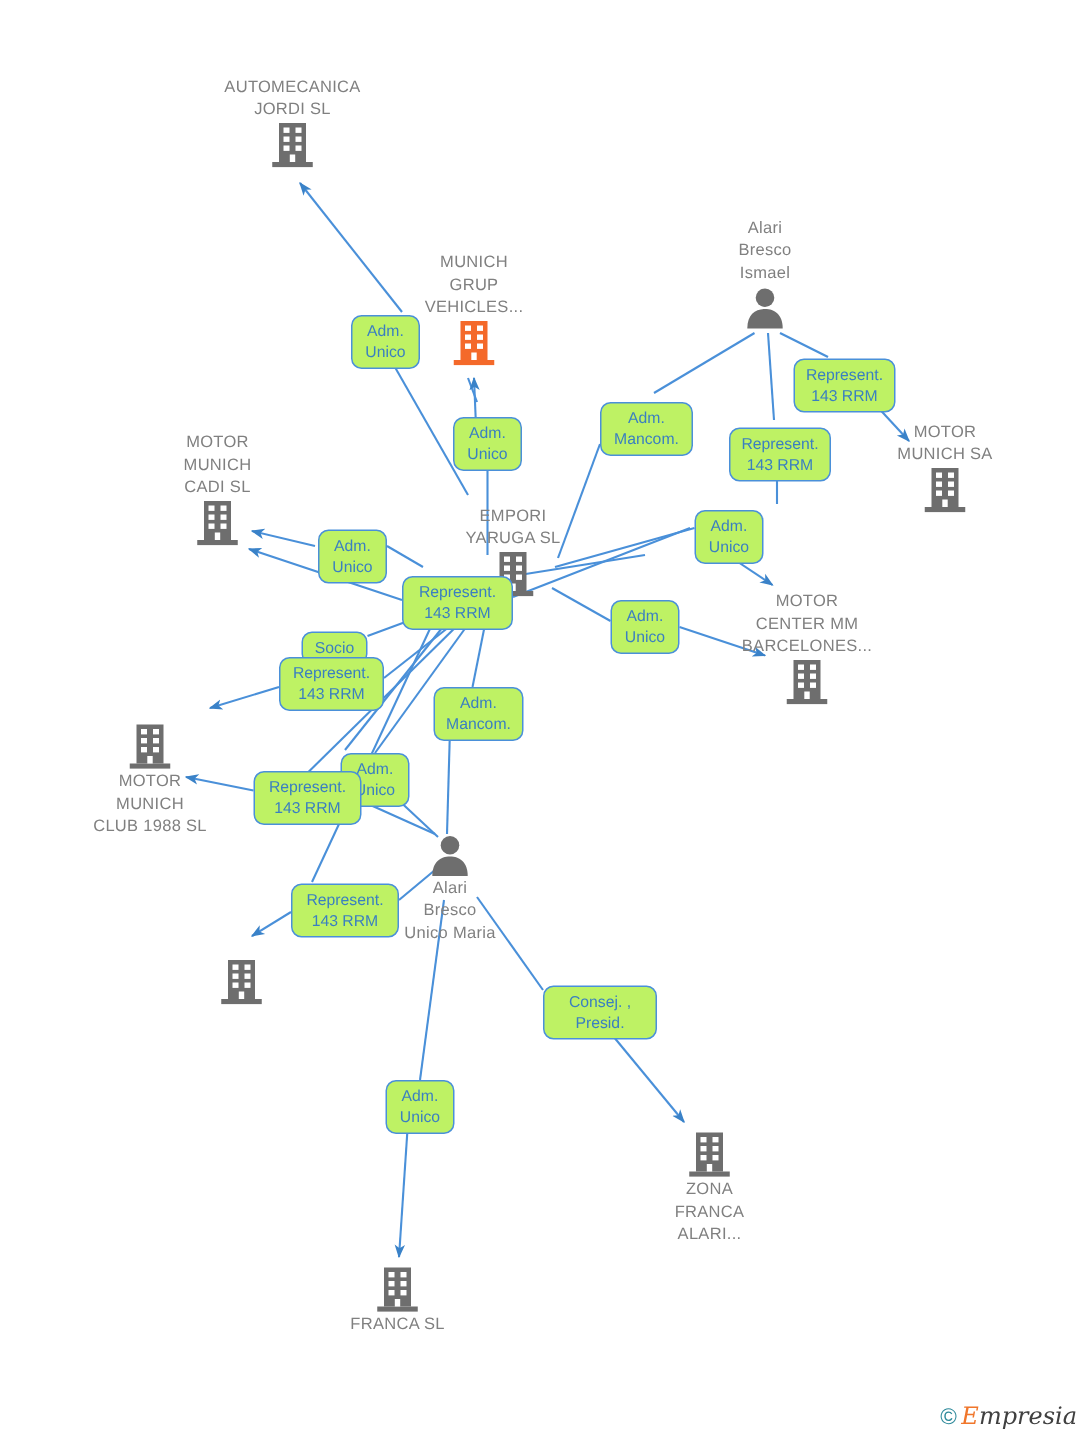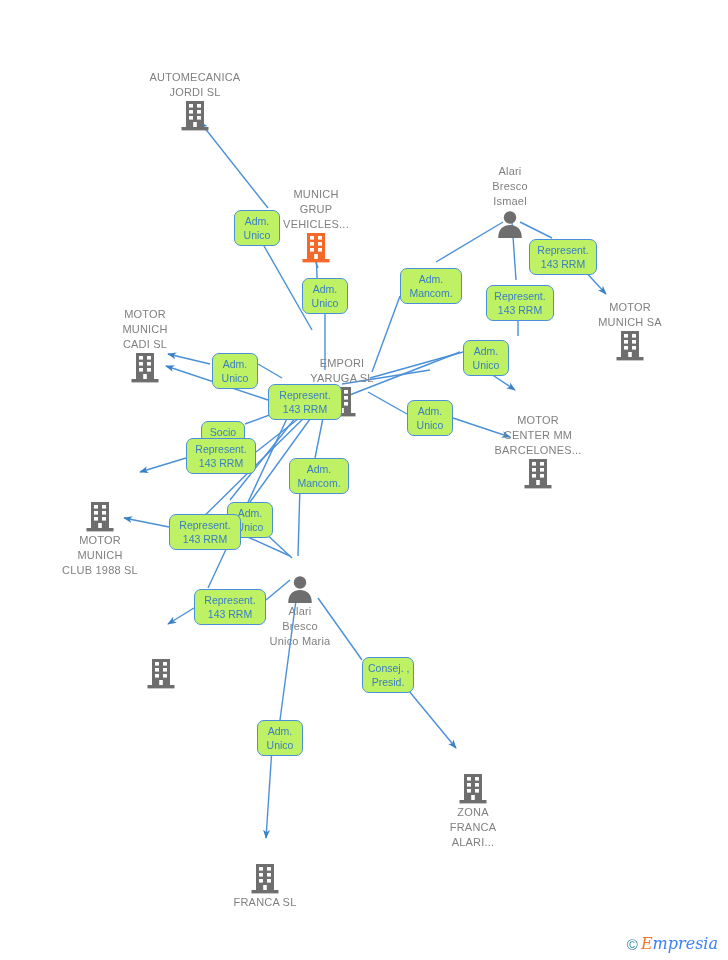--- a/index.html
+++ b/index.html
@@ -1,36 +1,36 @@
 <!DOCTYPE html>
 <html><head>
 <meta charset="utf-8">
 <style>
   html,body{margin:0;padding:0;background:#ffffff;}
   body{width:728px;height:960px;position:relative;overflow:hidden;
        font-family:"Liberation Sans",sans-serif;}
   #canvas{position:absolute;left:0;top:0;width:728px;height:960px;}
   svg.edges{position:absolute;left:0;top:0;width:728px;height:960px;pointer-events:none;}
 
-  .node{position:absolute;text-align:center;width:120px;margin-top:19px;}
+  .node{position:absolute;text-align:center;width:120px;}
   .node .label{font-size:11px;line-height:15px;color:#808080;letter-spacing:.2px;}
   .node .glyph{display:block;margin:0 auto;}
   .node.company .glyph svg{display:block;margin:0 auto;}
   .node.person .glyph svg{display:block;margin:0 auto;}
 
   .edge-label{position:absolute;background:#bef264;border:1.4px solid #4a90d9;
       border-radius:7px;color:#3a7fc1;font-size:10.5px;line-height:14px;
       text-align:center;padding:3px 5px;white-space:nowrap;box-sizing:border-box;}
   .edge-label .l2{display:block;}
 
   .watermark{position:absolute;right:10px;bottom:8px;display:flex;align-items:center;gap:3px;}
   .watermark .c{color:#2f8a9b;font-size:15px;line-height:15px;}
   .watermark .w{font-family:"DejaVu Serif",serif;font-style:italic;font-size:16px;line-height:16px;}
   .watermark .w .e{color:#f0762b;}
-  .watermark .w .rest{color:#3b82f6;}
+  .watermark .w .rest{color:#404040;}
 </style>
 </head>
 <body>
 
 <div id="canvas">
 
   <svg class="edges" viewBox="0 0 728 960">
     <defs>
       <marker id="arr" viewBox="0 0 10 10" refX="9" refY="5" markerWidth="6.5" markerHeight="6.5" orient="auto-start-reverse">
         <path d="M 0 1.2 L 10 5 L 0 8.8 L 2.6 5 Z" fill="#3a82c8"></path>
@@ -369,21 +369,21 @@
         <span class="l2">Unico</span>
       </div>
       <div class="edge-label" style="left: 169px; top: 514px; width: 72px; z-index: 6;">
         <span class="l2">Represent.</span>
         <span class="l2">143 RRM</span>
       </div>
       <div class="edge-label" style="left: 194px; top: 589px; width: 72px; z-index: 6;">
         <span class="l2">Represent.</span>
         <span class="l2">143 RRM</span>
       </div>
-      <div class="edge-label" style="left: 362px; top: 657px; width: 52px; z-index: 5;">
+      <div class="edge-label" style="left: 362px; top: 657px; width: 76px; z-index: 5;">
         <span class="l2">Consej. ,</span>
         <span class="l2">Presid.</span>
       </div>
       <div class="edge-label" style="left: 257px; top: 720px; width: 46px; z-index: 5;">
         <span class="l2">Adm.</span>
         <span class="l2">Unico</span>
       </div>
     </div>
 
   <div class="watermark">

